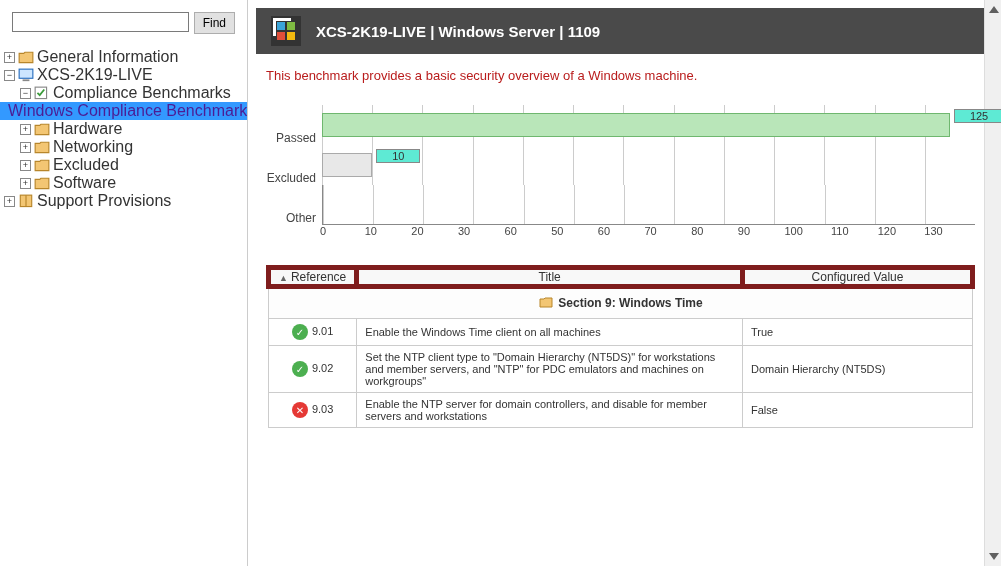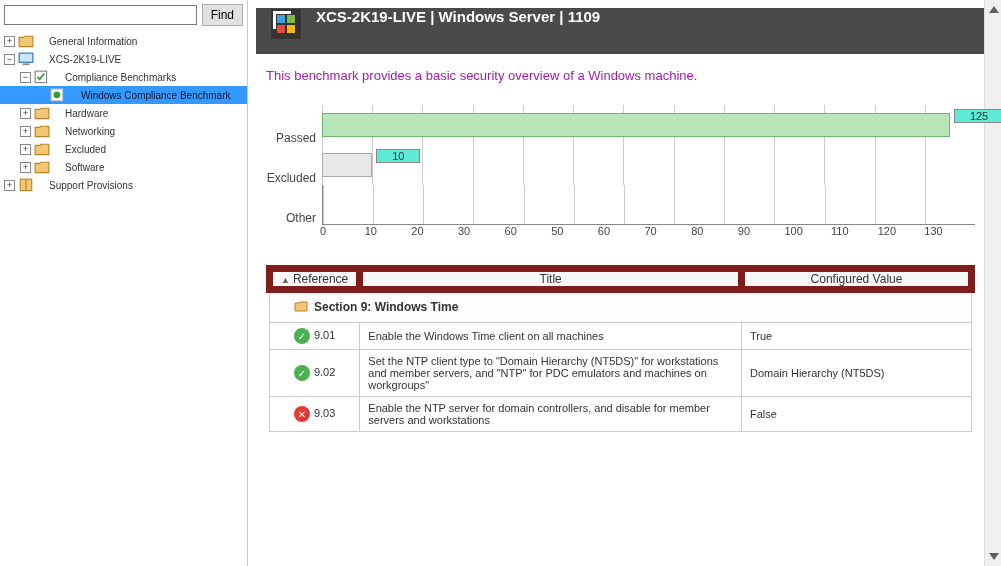--- a/index.html
+++ b/index.html
@@ -1,60 +1,60 @@
 <!DOCTYPE html>
 <html><head>
 <meta charset="utf-8">
 <style>
 * { box-sizing: border-box; margin: 0; padding: 0; }
 body { font-family: "Segoe UI", Arial, sans-serif; font-size: 12px; color: #333; background: #fff; overflow: hidden; }
 .app { display: flex; width: 1001px; height: 566px; }
 .sidebar { width: 248px; border-right: 1px solid #ccc; display: flex; flex-direction: column; background: #fff; }
-.search-row { display: flex; padding: 4px; gap: 5px; align-items: center; }
+.search-row { display: flex; padding: 12px; gap: 5px; }
 .search-input { flex: 1; height: 20px; border: 1px solid #7a7a7a; padding: 0 3px; font-size: 12px; }
 .find-btn { height: 22px; padding: 0 8px; font-size: 12px; border: 1px solid #adadad; background: #e1e1e1; cursor: pointer; }
 .tree { flex: 1; overflow: auto; padding: 2px 0; }
 .tree-node { display: flex; align-items: center; height: 18px; cursor: pointer; white-space: nowrap; }
-.tree-node.selected { background: #3399ff; color: #0f172a; }
+.tree-node.selected { background: #3399ff; color: #4c1d95; }
 .tree-toggle { width: 11px; height: 11px; border: 1px solid #888; display: inline-flex; align-items: center; justify-content: center; font-size: 9px; line-height: 1; margin-right: 3px; background: #fff; color: #333; cursor: pointer; }
 .tree-toggle.hidden { visibility: hidden; }
 .tree-icon { width: 16px; height: 14px; display: inline-flex; align-items: center; justify-content: center; margin-right: 3px; }
-.tree-label { font-size: 10px; margin-left: 12px; }
+.tree-label { font-size: 16px; }
 .indent { display: inline-block; }
 .content { flex: 1; display: flex; flex-direction: column; background: #fff; position: relative; }
-.titlebar { height: 46px; background: #4a4a4a; display: flex; padding: 0 14px; margin: 8px 8px 0 8px; }
+.titlebar { height: 46px; background: #4a4a4a; display: flex; align-items: center; padding: 0 14px; margin: 8px 8px 0 8px; }
 .titlebar-icon { width: 32px; height: 32px; margin-right: 14px; display: flex; align-items: center; justify-content: center; }
 .titlebar-text { color: #fff; font-size: 15px; font-weight: 600; }
 .scroll-indicator { position: absolute; right: 0; top: 0; width: 17px; height: 100%; background: #f0f0f0; border-left: 1px solid #ddd; }
 .scroll-thumb { position: absolute; top: 6px; right: 2px; width: 0; height: 0; border-left: 5px solid transparent; border-right: 5px solid transparent; border-bottom: 7px solid #606060; }
 .scroll-thumb2 { position: absolute; bottom: 6px; right: 2px; width: 0; height: 0; border-left: 5px solid transparent; border-right: 5px solid transparent; border-top: 7px solid #606060; }
 .main { flex: 1; overflow: auto; padding: 14px 26px 0 18px; }
 .page-title { color: #2a6fbf; font-size: 26px; font-weight: 400; margin-bottom: 6px; }
-.page-desc { font-size: 13px; color: #a21caf; margin-bottom: 22px; }
+.page-desc { font-size: 13px; color: #b91c1c; margin-bottom: 22px; }
 .chart { margin-bottom: 28px; }
 .chart-row { display: flex; align-items: flex-end; height: 40px; }
 .chart-label { width: 56px; text-align: right; padding-right: 6px; font-size: 12px; color: #444; }
 .chart-plot { flex: 1; position: relative; height: 40px; }
 .chart-grid { position: absolute; inset: 0; display: flex; }
 .chart-grid div { border-left: 1px solid #ccc; flex: 1; }
 .chart-bar { position: absolute; top: 8px; height: 24px; border: 1px solid #888; }
 .chart-bar.passed { background: #b9e6b9; border-color: #6fb76f; }
 .chart-bar.failed { background: #f3c0c0; border-color: #d38888; }
 .chart-bar.excluded { background: #e8e8e8; border-color: #aaa; }
 .chart-value { position: absolute; top: 4px; font-size: 11px; border: 1px solid #888; padding: 0 15px; background: #5eead4; }
 .chart-axis { display: flex; margin-left: 56px; }
 .chart-axis div { flex: 1; font-size: 11px; color: #444; text-align: left; position: relative; left: -4px; }
 .chart-axis div:first-child { left: -2px; }
 .chart-plot-border { border-bottom: 1px solid #888; border-left: 1px solid #888; }
 .table { width: 100%; border-collapse: collapse; font-size: 12px; }
-.table th { background: #f8f8f8; border: 7px solid #7f1d1d; padding: 0 8px; font-weight: 400; color: #333; font-size: 12px; text-align: center; }
+.table th { background: #f8f8f8; border: 5px solid #7f1d1d; padding: 0 8px; font-weight: 400; color: #333; font-size: 12px; text-align: center; }
 .table th.sorted::before { content: "▲"; font-size: 9px; margin-right: 3px; color: #666; }
 .table td { border: 1px solid #ccc; padding: 5px 8px; vertical-align: middle; font-size: 11px; color: #333; }
 .table-top-border { border-top: 2px solid #2a6fbf; }
-.section-row td { background: #fdfdfd; font-weight: 700; font-size: 12px; padding: 7px 24px; }
+.section-row td { background: #fdfdfd; font-weight: 700; font-size: 12px; padding: 7px 24px; text-align: center; }
 .section-row .folder-mini { display: inline-block; width: 16px; vertical-align: middle; margin-right: 4px; }
 .status-cell { width: 50px; text-align: center; white-space: nowrap; }
 .status-ok { display: inline-flex; width: 16px; height: 16px; border-radius: 50%; background: #4caf50; color: #fff; align-items: center; justify-content: center; font-size: 10px; margin-right: 4px; vertical-align: middle; }
 .status-bad { display: inline-flex; width: 16px; height: 16px; border-radius: 50%; background: #e53935; color: #fff; align-items: center; justify-content: center; font-size: 10px; margin-right: 4px; vertical-align: middle; }
 .title-col { }
 .val-col { width: 230px; }
 </style>
 </head>
 <body>
 

